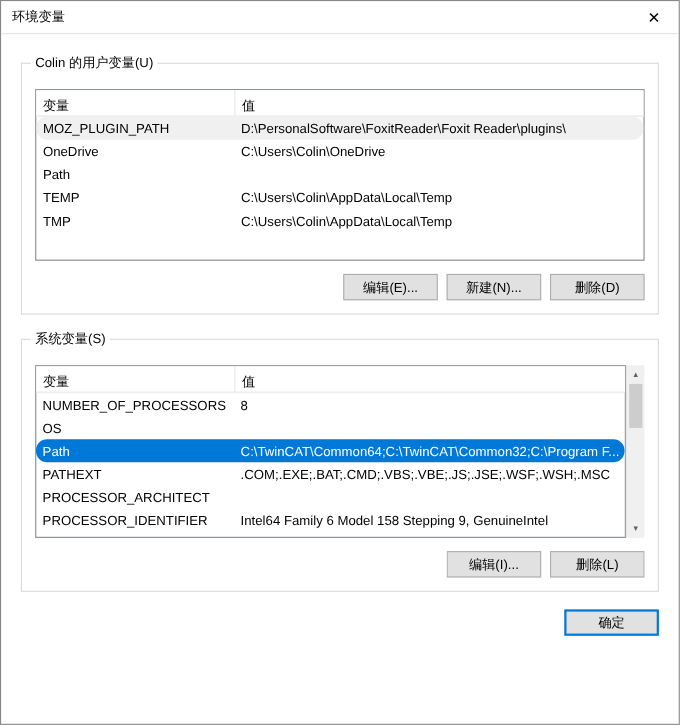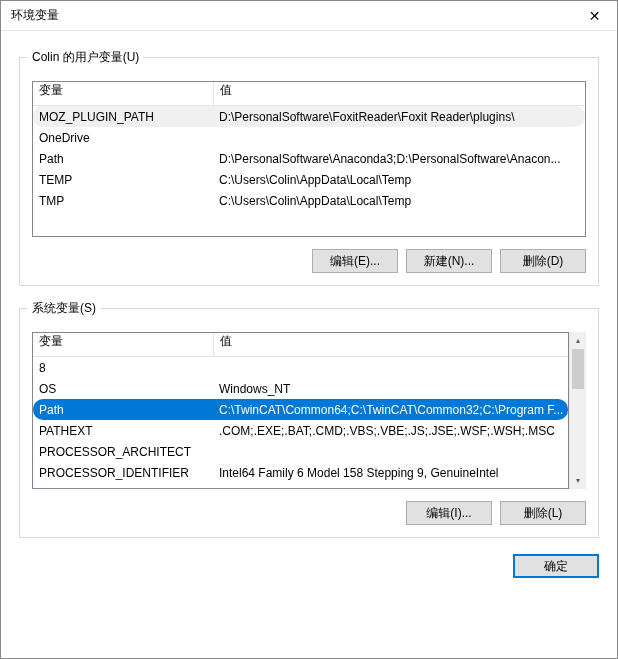--- a/index.html
+++ b/index.html
@@ -54,21 +54,21 @@
       font-size: 12px;
     }
     .list {
       border: 1px solid #828790;
       width: 100%;
       background: #fff;
     }
     .list-header {
       display: flex;
       height: 24px;
-      align-items: flex-start;
+      align-items: flex-end;
       border-bottom: 1px solid #e5e5e5;
       background: #fff;
       font-size: 12px;
     }
     .col-name { width: 180px; padding-left: 6px; }
     .col-val { flex: 1; padding-left: 6px; overflow: hidden; white-space: nowrap; text-overflow: ellipsis; }
     .list-body {
       overflow-y: auto;
     }
     .list1 .list-body { height: 130px; }
@@ -157,24 +157,24 @@
           <div class="col-sep"></div>
           <div class="col-val">值</div>
         </div>
         <div class="list-body">
           <div class="row selected-inactive">
             <div class="col-name">MOZ_PLUGIN_PATH</div>
             <div class="col-val">D:\PersonalSoftware\FoxitReader\Foxit Reader\plugins\</div>
           </div>
           <div class="row">
             <div class="col-name">OneDrive</div>
+            <div class="col-val">C:\Users\Colin\OneDrive</div>
           </div>
           <div class="row">
             <div class="col-name">Path</div>
-            <div class="col-val">D:\PersonalSoftware\Anaconda3;D:\PersonalSoftware\Anacon...</div>
           </div>
           <div class="row">
             <div class="col-name">TEMP</div>
             <div class="col-val">C:\Users\Colin\AppData\Local\Temp</div>
           </div>
           <div class="row">
             <div class="col-name">TMP</div>
             <div class="col-val">C:\Users\Colin\AppData\Local\Temp</div>
           </div>
         </div>
@@ -190,25 +190,25 @@
       <span class="groupbox-legend">系统变量(S)</span>
       <div class="list2-wrap">
         <div class="list list2">
           <div class="list-header">
             <div class="col-name">变量</div>
             <div class="col-sep"></div>
             <div class="col-val">值</div>
           </div>
           <div class="list-body">
             <div class="row">
+              <div class="col-name">NUMBER_OF_PROCESSORS</div>
               <div class="col-val">8</div>
             </div>
             <div class="row">
               <div class="col-name">OS</div>
-              <div class="col-val">Windows_NT</div>
             </div>
             <div class="row selected-active">
               <div class="col-name">Path</div>
               <div class="col-val">C:\TwinCAT\Common64;C:\TwinCAT\Common32;C:\Program F...</div>
             </div>
             <div class="row">
               <div class="col-name">PATHEXT</div>
               <div class="col-val">.COM;.EXE;.BAT;.CMD;.VBS;.VBE;.JS;.JSE;.WSF;.WSH;.MSC</div>
             </div>
             <div class="row">

